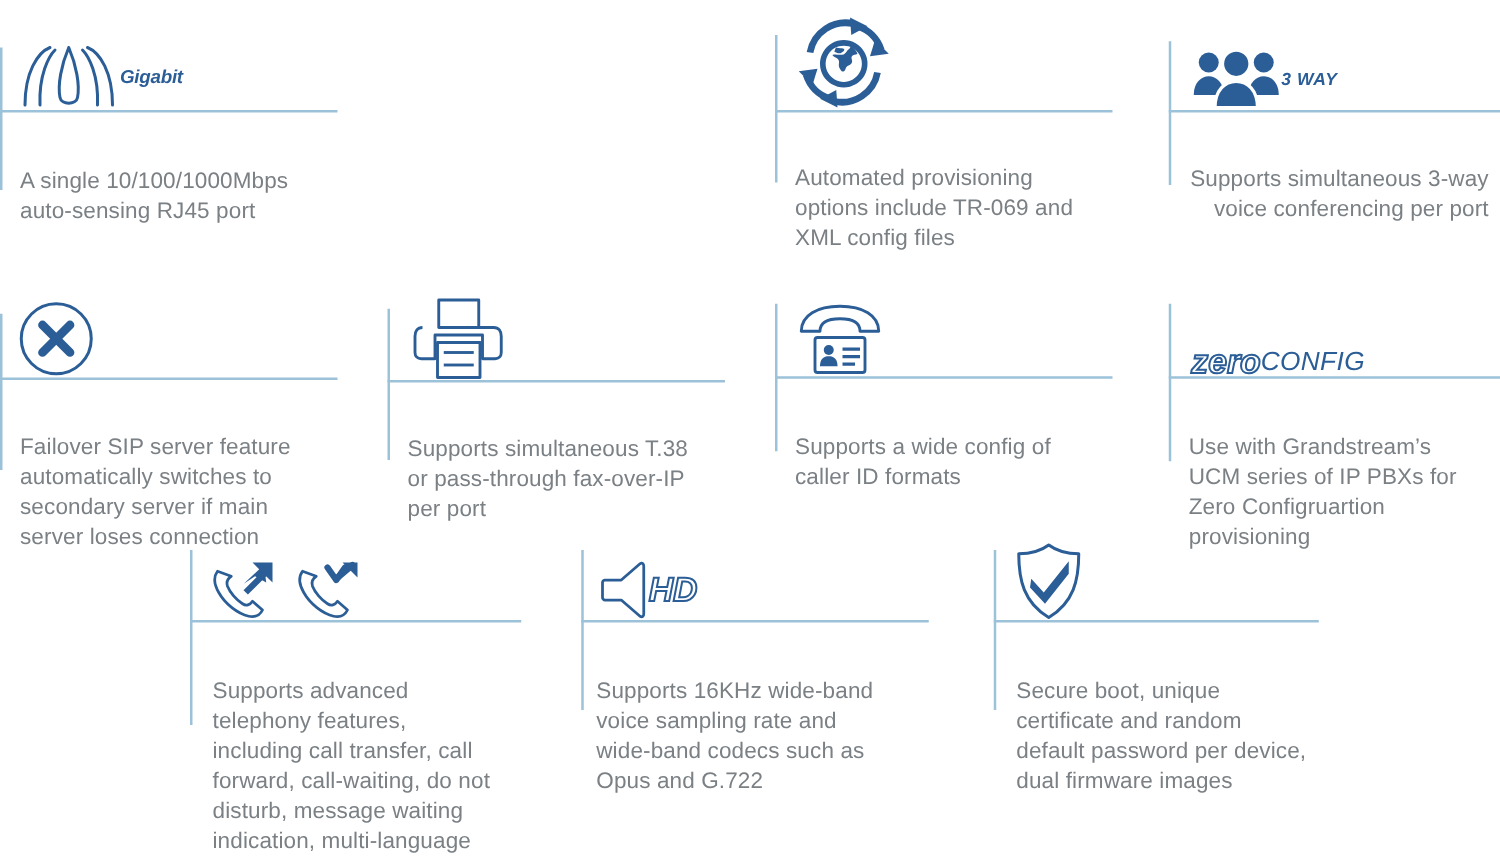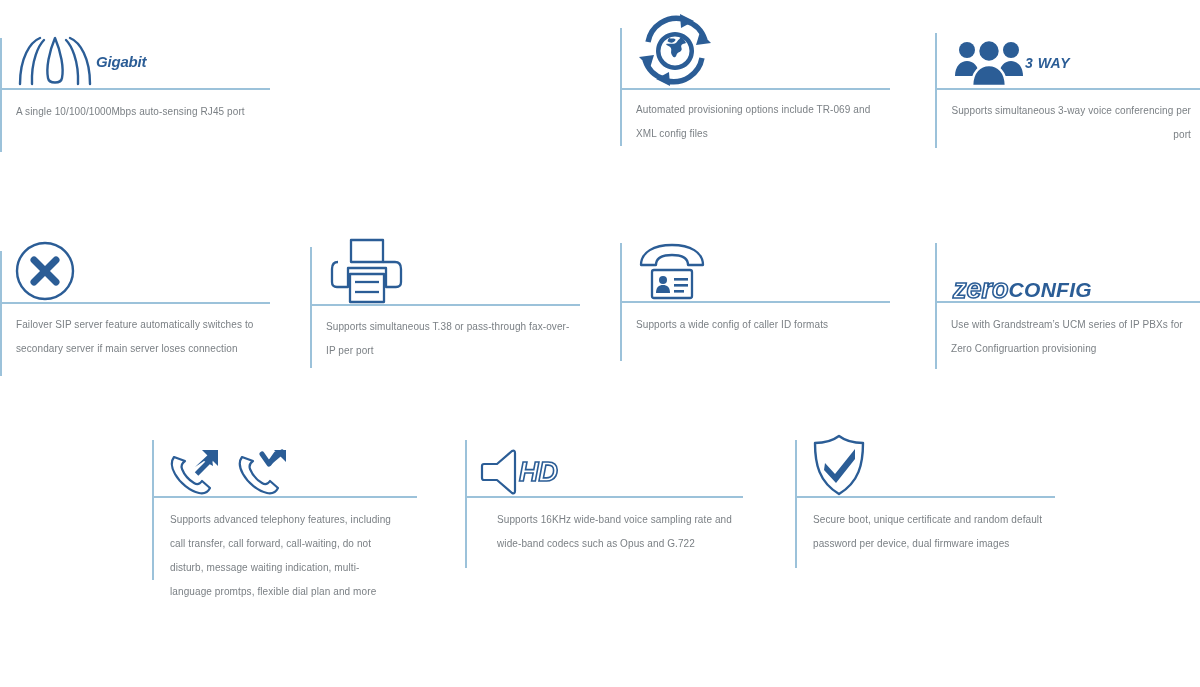--- a/index.html
+++ b/index.html
@@ -46,25 +46,26 @@
   .icon-wrap {
     position: absolute;
     display: flex;
     align-items: flex-end;
     justify-content: flex-start;
   }
 
   .desc {
     position: absolute;
     color: #7b8085;
-    font-size: 10px;
+    font-size: 18px;
     line-height: 24px;
     letter-spacing: 0.1px;
     font-family: "Liberation Sans", sans-serif;
     white-space: pre-line;
+    margin-top: 32px;
   }
 
   
   .badge-text {
     font-style: italic;
     font-weight: bold;
     color: #2b5d96;
     letter-spacing: -0.2px;
   }
 
@@ -77,21 +78,21 @@
     font-weight: bold;
     color: #ffffff;
     -webkit-text-stroke: 1.6px #2b5d96;
     letter-spacing: 0px;
     line-height: 24px;
     text-transform: lowercase;
   }
   .config-word {
     font-size: 21px;
     font-style: italic;
-    font-weight: bold;
+    font-weight: normal;
     color: #2b5d96;
     letter-spacing: 0.3px;
     line-height: 21px;
     text-transform: uppercase;
   }
 
   .icon-col { display: flex; flex-direction: row; align-items: center; }
   .icon-row { display: flex; flex-direction: row; align-items: flex-end; gap: 16px; }
 
   svg { display: block; overflow: visible; }
@@ -297,21 +298,21 @@
     <div class="icon-wrap" style="left:16px; top:-32px; width:150px; height:88px;">
       <div class="icon-col" style="align-items:flex-start;">
         <span>
           <svg width="82" height="48" viewBox="0 0 82 48">
             <path d="M3 16 H16 L31 3 C33 2, 34 3, 34 5 V43 C34 45, 33 46, 31 45 L16 32 H3 C2 32, 1 31, 1 30 V18 C1 17, 2 16, 3 16 Z" fill="none" stroke="#2b5d96" stroke-width="2.2" stroke-linejoin="round"></path>
             <text x="38" y="33" font-family="'Liberation Sans', sans-serif" font-size="27" font-weight="bold" font-style="italic" fill="#ffffff" stroke="#2b5d96" stroke-width="1.6" letter-spacing="0">HD</text>
           </svg>
         </span>
       </div>
     </div>
-    <div class="desc" style="left:32px; top:68px; width:235px;">Supports 16KHz wide-band voice sampling rate and wide-band codecs such as Opus and G.722</div>
+    <div class="desc" style="left:12px; top:68px; width:235px;">Supports 16KHz wide-band voice sampling rate and wide-band codecs such as Opus and G.722</div>
   </div>
 
   <div class="feature" style="left:795px; top:440px; width:260px; height:170px;">
     <div class="v-rule" style="height:128px;"></div>
     <div class="h-rule" style="top:56px; width:260px;"></div>
     <div class="icon-wrap" style="left:16px; top:-38px; width:130px; height:94px;">
       <div class="icon-col">
         <span>
           <svg width="56" height="62" viewBox="0 0 56 62">
             <path d="M28 2 C20 8, 10 9, 4 9 C4 30, 8 48, 28 60 C48 48, 52 30, 52 9 C46 9, 36 8, 28 2 Z" fill="none" stroke="#2b5d96" stroke-width="2.4" stroke-linejoin="round"></path>

